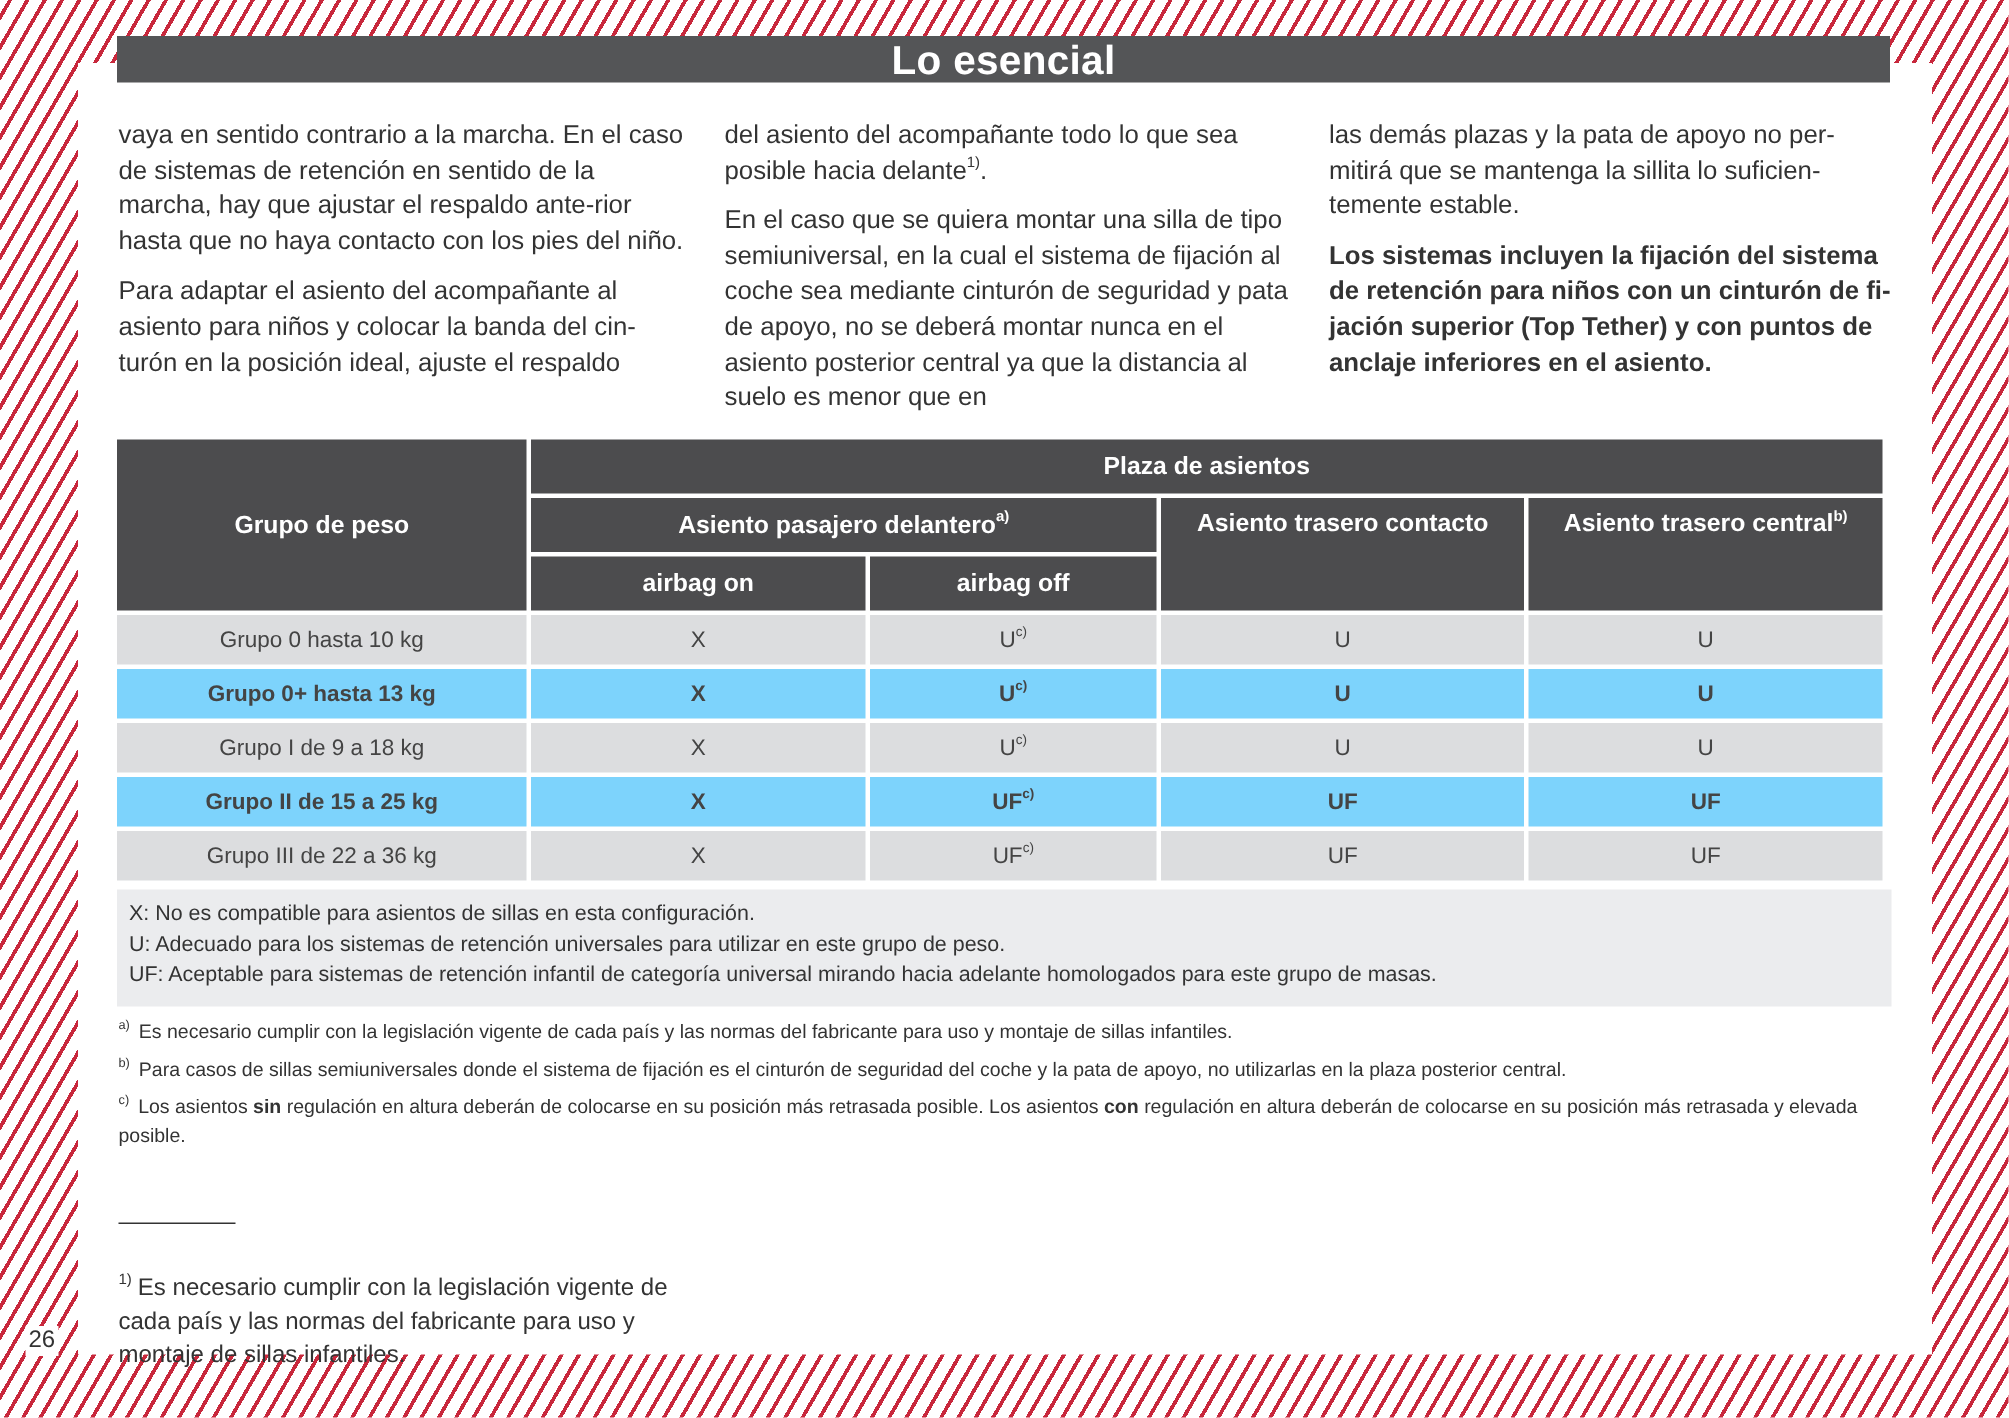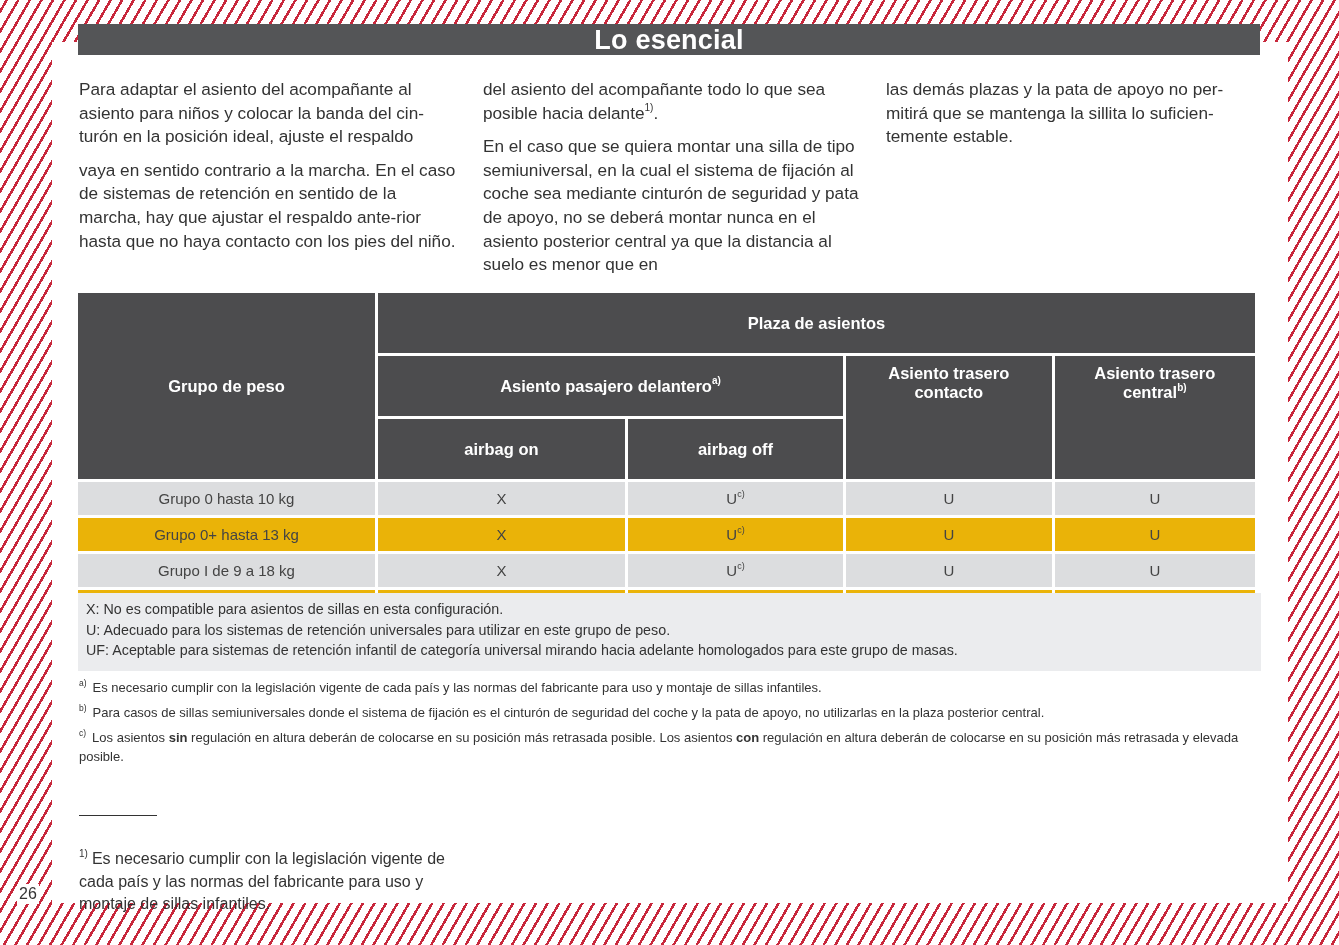--- a/index.html
+++ b/index.html
@@ -31,28 +31,28 @@
   .col3 { left:886px; }
   .bold { font-weight:bold; }
   sup { font-size:10px; line-height:0; position:relative; top:-1px; }
 
   table.seat {
     position:absolute; left:78px; top:293px; width:1183px;
     border-collapse:separate; border-spacing:3px 3px; margin:-3px;
     font-size:15.5px;
   }
   .seat th {
-    background:#4c4c4e; color:#fff; font-weight:bold; padding:12px; height:36px;
+    background:#4c4c4e; color:#fff; font-weight:bold; padding:0; height:36px;
     font-size:16.5px; text-align:center;
   }
   .seat td {
     text-align:center; height:33px; padding:0; font-size:15px; color:#444;
   }
   .seat tr.odd td { background:#dcdddf; }
-  .seat tr.even td { background:#eab308; }
+  .seat tr.even td { background:#7dd3fc;font-weight:bold; }
   .seat td sup { font-size:9px; }
   .legend-box {
     position:absolute; left:78px; top:593px; width:1167px; height:72px;
     background:#ebecee; padding:6px 8px 0 8px; font-size:14.3px; line-height:20.5px; color:#333;
   }
   .notes {
     position:absolute; left:79px; top:678px; width:1180px; font-size:13px; line-height:19px; color:#333;
   }
   .notes p { margin:0 0 6px 0; }
   .notes sup { font-size:8.5px; margin-right:6px; }
@@ -69,31 +69,32 @@
 <body>
 
 <div class="page"></div>
 <div class="page-top-ext"></div>
 
 <div class="header-bar">
   <span>Lo esencial</span>
 </div>
 
 <div class="col col1">
+  <p>vaya en sentido contrario a la marcha. En el caso de sistemas de retención en sentido de la marcha, hay que ajustar el respaldo ante-rior hasta que no haya contacto con los pies del niño.</p>
   <p>Para adaptar el asiento del acompañante al asiento para niños y colocar la banda del cin-turón en la posición ideal, ajuste el respaldo</p>
-  <p>vaya en sentido contrario a la marcha. En el caso de sistemas de retención en sentido de la marcha, hay que ajustar el respaldo ante-rior hasta que no haya contacto con los pies del niño.</p>
 </div>
 
 <div class="col col2">
   <p><span>del asiento del acompañante todo lo que sea posible hacia delante</span><sup>1)</sup><span>.</span></p>
   <p>En el caso que se quiera montar una silla de tipo semiuniversal, en la cual el sistema de fijación al coche sea mediante cinturón de seguridad y pata de apoyo, no se deberá montar nunca en el asiento posterior central ya que la distancia al suelo es menor que en</p>
 </div>
 
 <div class="col col3">
   <p>las demás plazas y la pata de apoyo no per-mitirá que se mantenga la sillita lo suficien-temente estable.</p>
+  <p class="bold">Los sistemas incluyen la fijación del sistema de retención para niños con un cinturón de fi-jación superior (Top Tether) y con puntos de anclaje inferiores en el asiento.</p>
 </div>
 
 <table class="seat">
   <thead>
     <tr>
       <th rowspan="3" style="width:273px;">Grupo de peso</th>
       <th colspan="4">Plaza de asientos</th>
     </tr>
     <tr>
       <th colspan="2"><span>Asiento pasajero delantero</span><sup>a)</sup></th>

